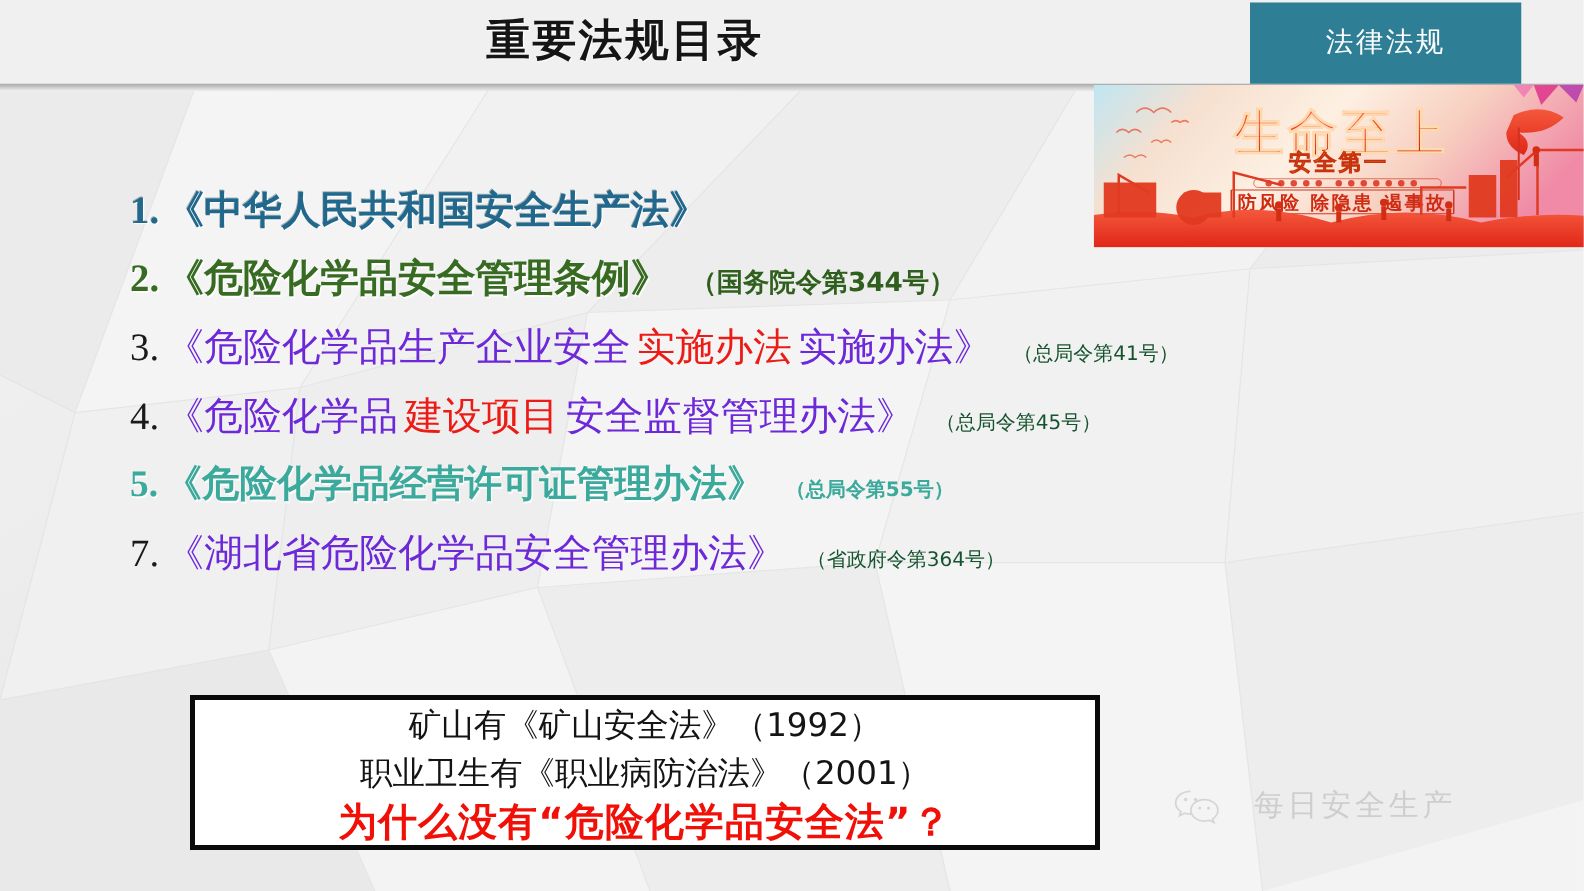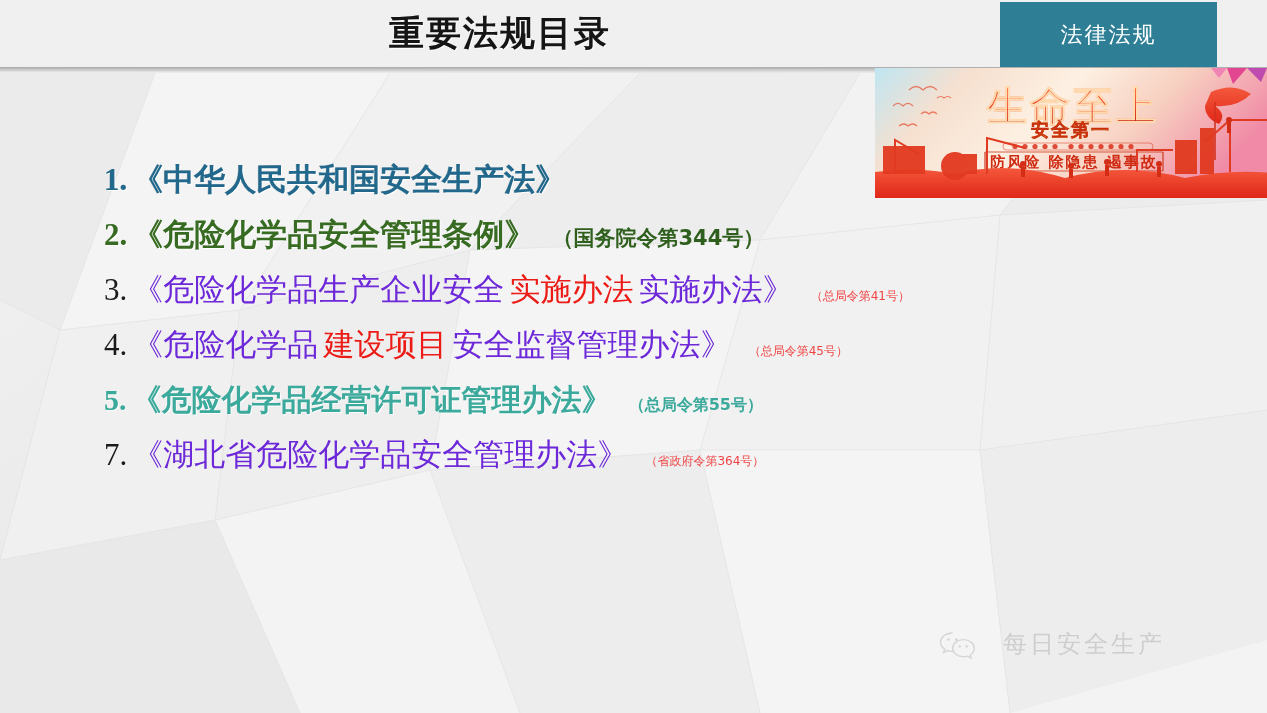--- a/index.html
+++ b/index.html
@@ -83,41 +83,41 @@
     left: 860px; top: 68px;
     width: 407px; height: 130px;
     overflow: hidden;
     padding-left: 15px;
   }
   .banner svg { display: block; }
 
   
   .list {
     position: absolute;
-    left: 104px; top: 152px;
+    left: 104px; top: 140px;
     width: 1010px;
   }
   .list-row {
     height: 55px;
     line-height: 55px;
     white-space: nowrap;
     font-family: "DejaVu Sans", "Liberation Sans", sans-serif;
   }
   .num {
     font-size: 31px;
     color: #1a1a1a;
     font-family: "Liberation Serif", "DejaVu Serif", serif;
   }
   .title-main {
     font-size: 31px;
     color: #6d28d9;
   }
   .suffix {
-    font-size: 12px;
-    color: #ef4444;
+    font-size: 16px;
+    color: #14532d;
     margin-left: 12px;
   }
   .hl-red { color: #ec1b16; }
 
   
   .row-1 .num,
   .row-1 .title-main {
     color: #21688c;
     font-weight: bold;
     text-shadow: 1px 1px 0 rgba(255,255,255,0.9), -0.5px -0.5px 0 rgba(10,50,70,0.35);
@@ -366,20 +366,25 @@
 
 
     <div class="list-row row-7">
       <span class="num">7.</span>
       <span class="title-main">《湖北省危险化学品安全管理办法》</span>
       <span class="suffix">（省政府令第364号）</span>
     </div>
 
   </div>
 
+  <div class="qbox">
+    <div class="qline">矿山有《矿山安全法》（1992）</div>
+    <div class="qline">职业卫生有《职业病防治法》（2001）</div>
+    <div class="qline emph">为什么没有“危险化学品安全法”？</div>
+  </div>
 
   <div class="watermark">
     <svg width="38" height="30" viewBox="0 0 38 30">
       <g fill="none" stroke="#bdbdbd" stroke-width="1.4">
         <path d="M13.5,3 C6.6,3 1.5,7.3 1.5,12.3 c0,2.8 1.7,5.3 4.3,7 L4.6,22.6 L8.6,20.6
                  c1.5,0.5 3.1,0.7 4.9,0.7 c0.4,0 0.8,0 1.2,-0.05"></path>
         <path d="M24.5,9.6 c-6,0 -10.8,3.9 -10.8,8.6 c0,4.8 4.8,8.6 10.8,8.6 c1.4,0 2.8,-0.2 4,-0.6
                  l3.6,1.8 l-1,-2.9 c2.5,-1.6 4.2,-4 4.2,-6.9 C35.3,13.5 30.5,9.6 24.5,9.6 Z"></path>
       </g>
       <g fill="#bdbdbd">

